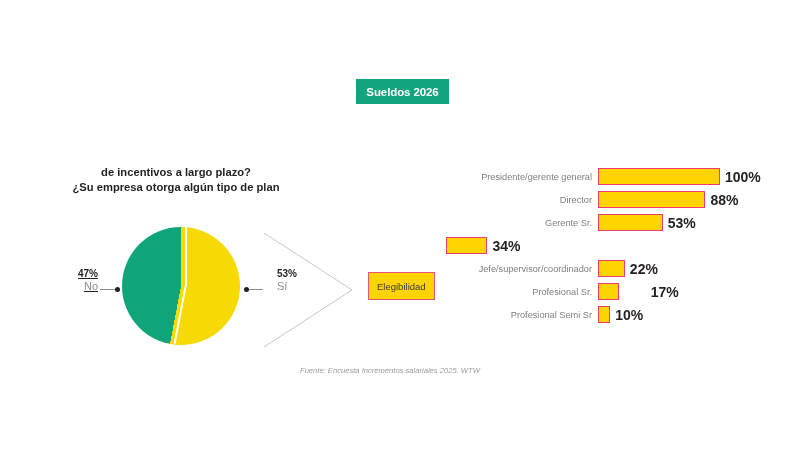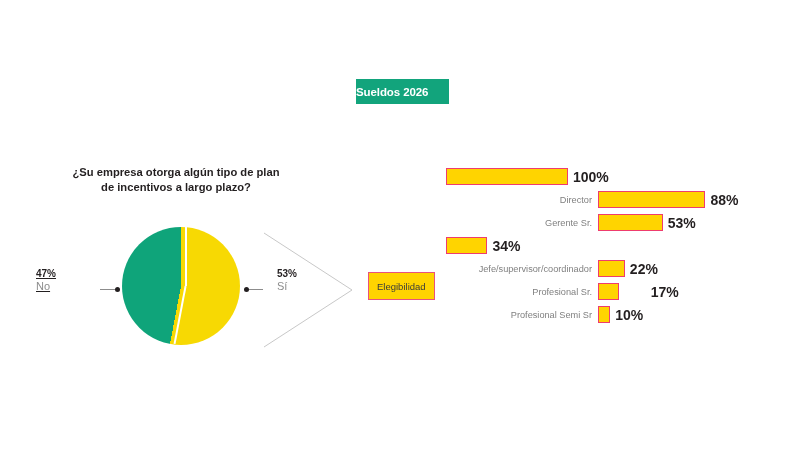--- a/index.html
+++ b/index.html
@@ -27,21 +27,21 @@
   
   .title-badge {
     position: absolute;
     left: 356px;
     top: 79px;
     width: 93px;
     height: 25px;
     background: #12a47c;
     display: flex;
     align-items: center;
-    justify-content: flex-start;
+    justify-content: center;
     box-sizing: border-box;
   }
   .title-badge span {
     color: #ffffff;
     font-size: 11.5px;
     font-weight: bold;
     letter-spacing: -0.1px;
     white-space: nowrap;
   }
 
@@ -105,22 +105,23 @@
     color: #231f20;
     font-size: 10px;
     display: block;
   }
   .callout .lbl {
     color: #8c8c8c;
     display: block;
     font-size: 11px;
   }
   .callout.left {
-    left: 36px;
+    left: 52px;
     top: 268px;
+    text-align: right;
     width: 46px;
     text-decoration: underline;
   }
   .callout.right {
     left: 277px;
     top: 268px;
     text-align: left;
     width: 46px;
   }
 
@@ -231,22 +232,22 @@
 </head>
 <body>
 
 <div class="slide">
 
   <div class="title-badge" style="background: rgb(18, 164, 124);">
     <span>Sueldos 2026</span>
   </div>
 
   <div class="question">
+    <span class="ln">de incentivos a largo plazo?</span>
     <span class="ln">¿Su empresa otorga algún tipo de plan</span>
-    <span class="ln">de incentivos a largo plazo?</span>
   </div>
 
   <div class="pie-wrap">
     <div class="pie" style="background: conic-gradient(rgb(247, 217, 3) 0deg, rgb(247, 217, 3) 190.8deg, rgb(15, 164, 122) 190.8deg, rgb(15, 164, 122) 360deg);">
       <div class="pie-split a"></div>
       <div class="pie-split b" style="transform: rotate(190.8deg);"></div>
     </div>
   </div>
 
   <div class="callout left">
@@ -268,20 +269,21 @@
       <path d="M2 2 L90 59 L2 116" stroke="#c8c8c8" stroke-width="1" fill="none"></path>
     </svg>
   </div>
 
   <div class="tag" style="background: rgb(255, 212, 0); border-color: rgb(232, 82, 125);">
     <span>Elegibilidad</span>
   </div>
 
   <div class="bars">
       <div class="bar-row">
+        <div class="bar-label">Presidente/gerente general</div>
         <div class="bar-track">
           <div class="bar-fill" style="width: 122px; background: rgb(255, 212, 0); border-color: rgb(238, 60, 110);"></div>
         </div>
         <div class="bar-value" style="margin-left: 0px;">100%</div>
       </div>
       <div class="bar-row">
         <div class="bar-label">Director</div>
         <div class="bar-track">
           <div class="bar-fill" style="width: 107.36px; background: rgb(255, 212, 0); border-color: rgb(238, 60, 110);"></div>
         </div>
@@ -316,14 +318,15 @@
       </div>
       <div class="bar-row">
         <div class="bar-label">Profesional Semi Sr</div>
         <div class="bar-track">
           <div class="bar-fill" style="width: 12.2px; background: rgb(255, 212, 0); border-color: rgb(238, 60, 110);"></div>
         </div>
         <div class="bar-value" style="margin-left: -109.8px;">10%</div>
       </div>
     </div>
 
+  <div class="source">Fuente: Encuesta Incrementos salariales 2025. WTW</div>
 
 </div>
 
 </body></html>

